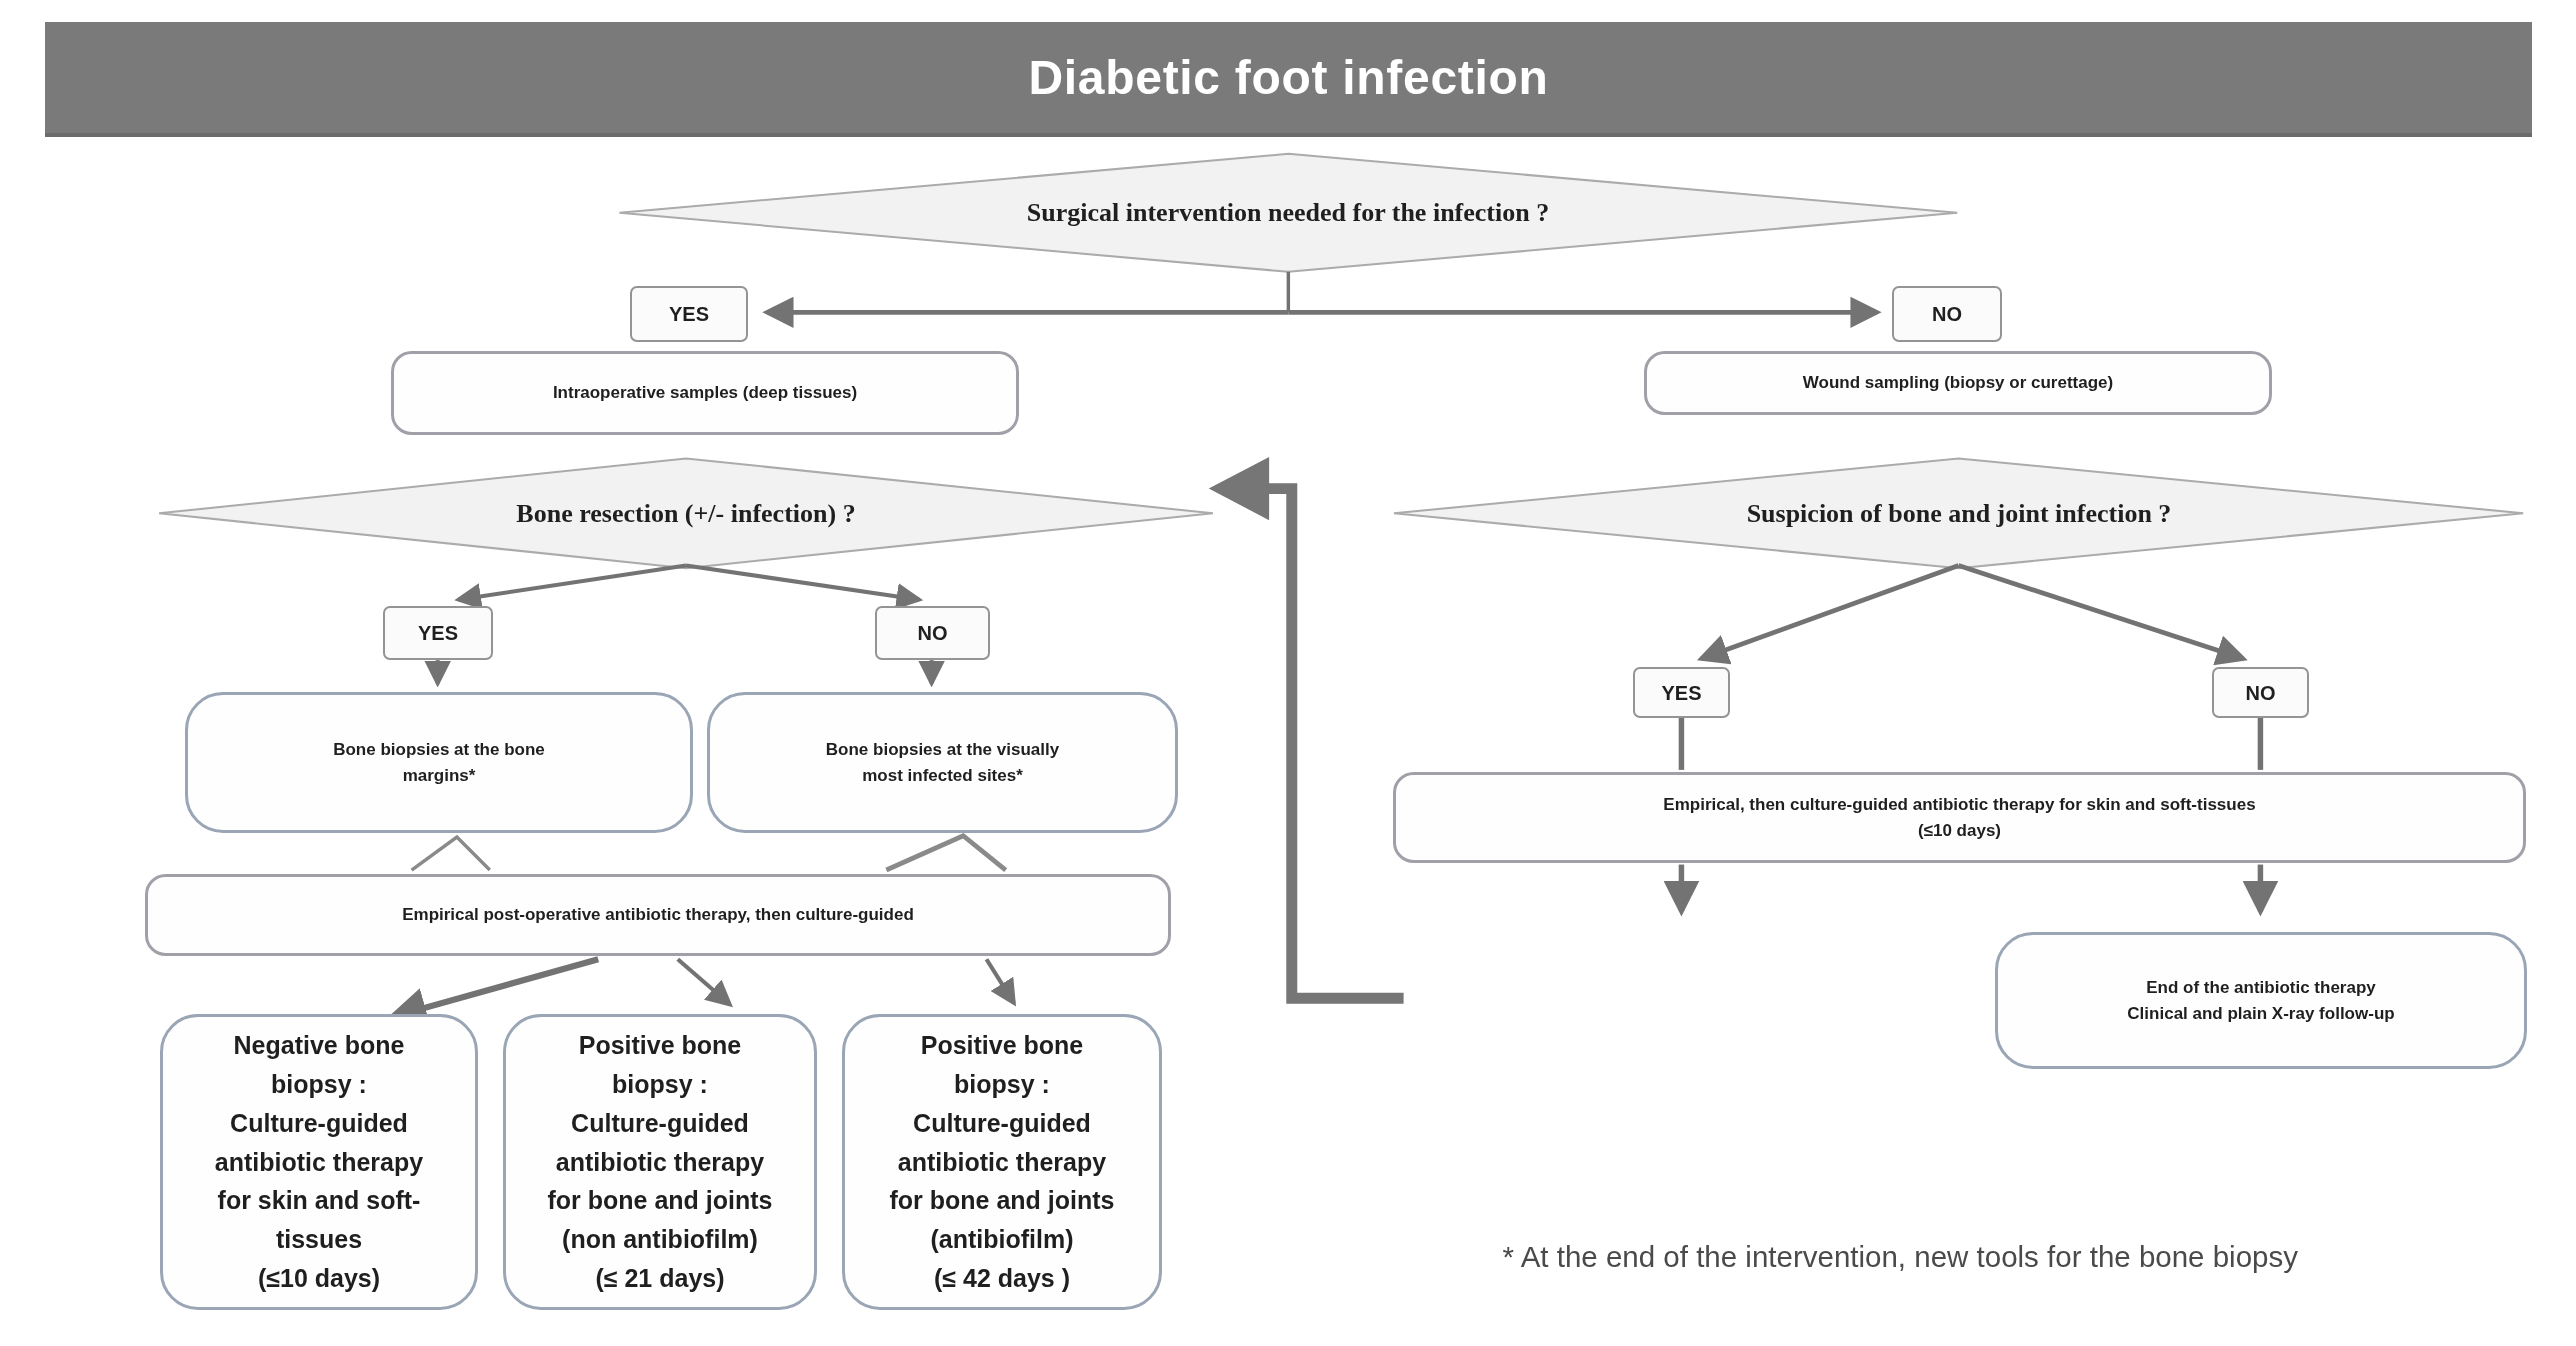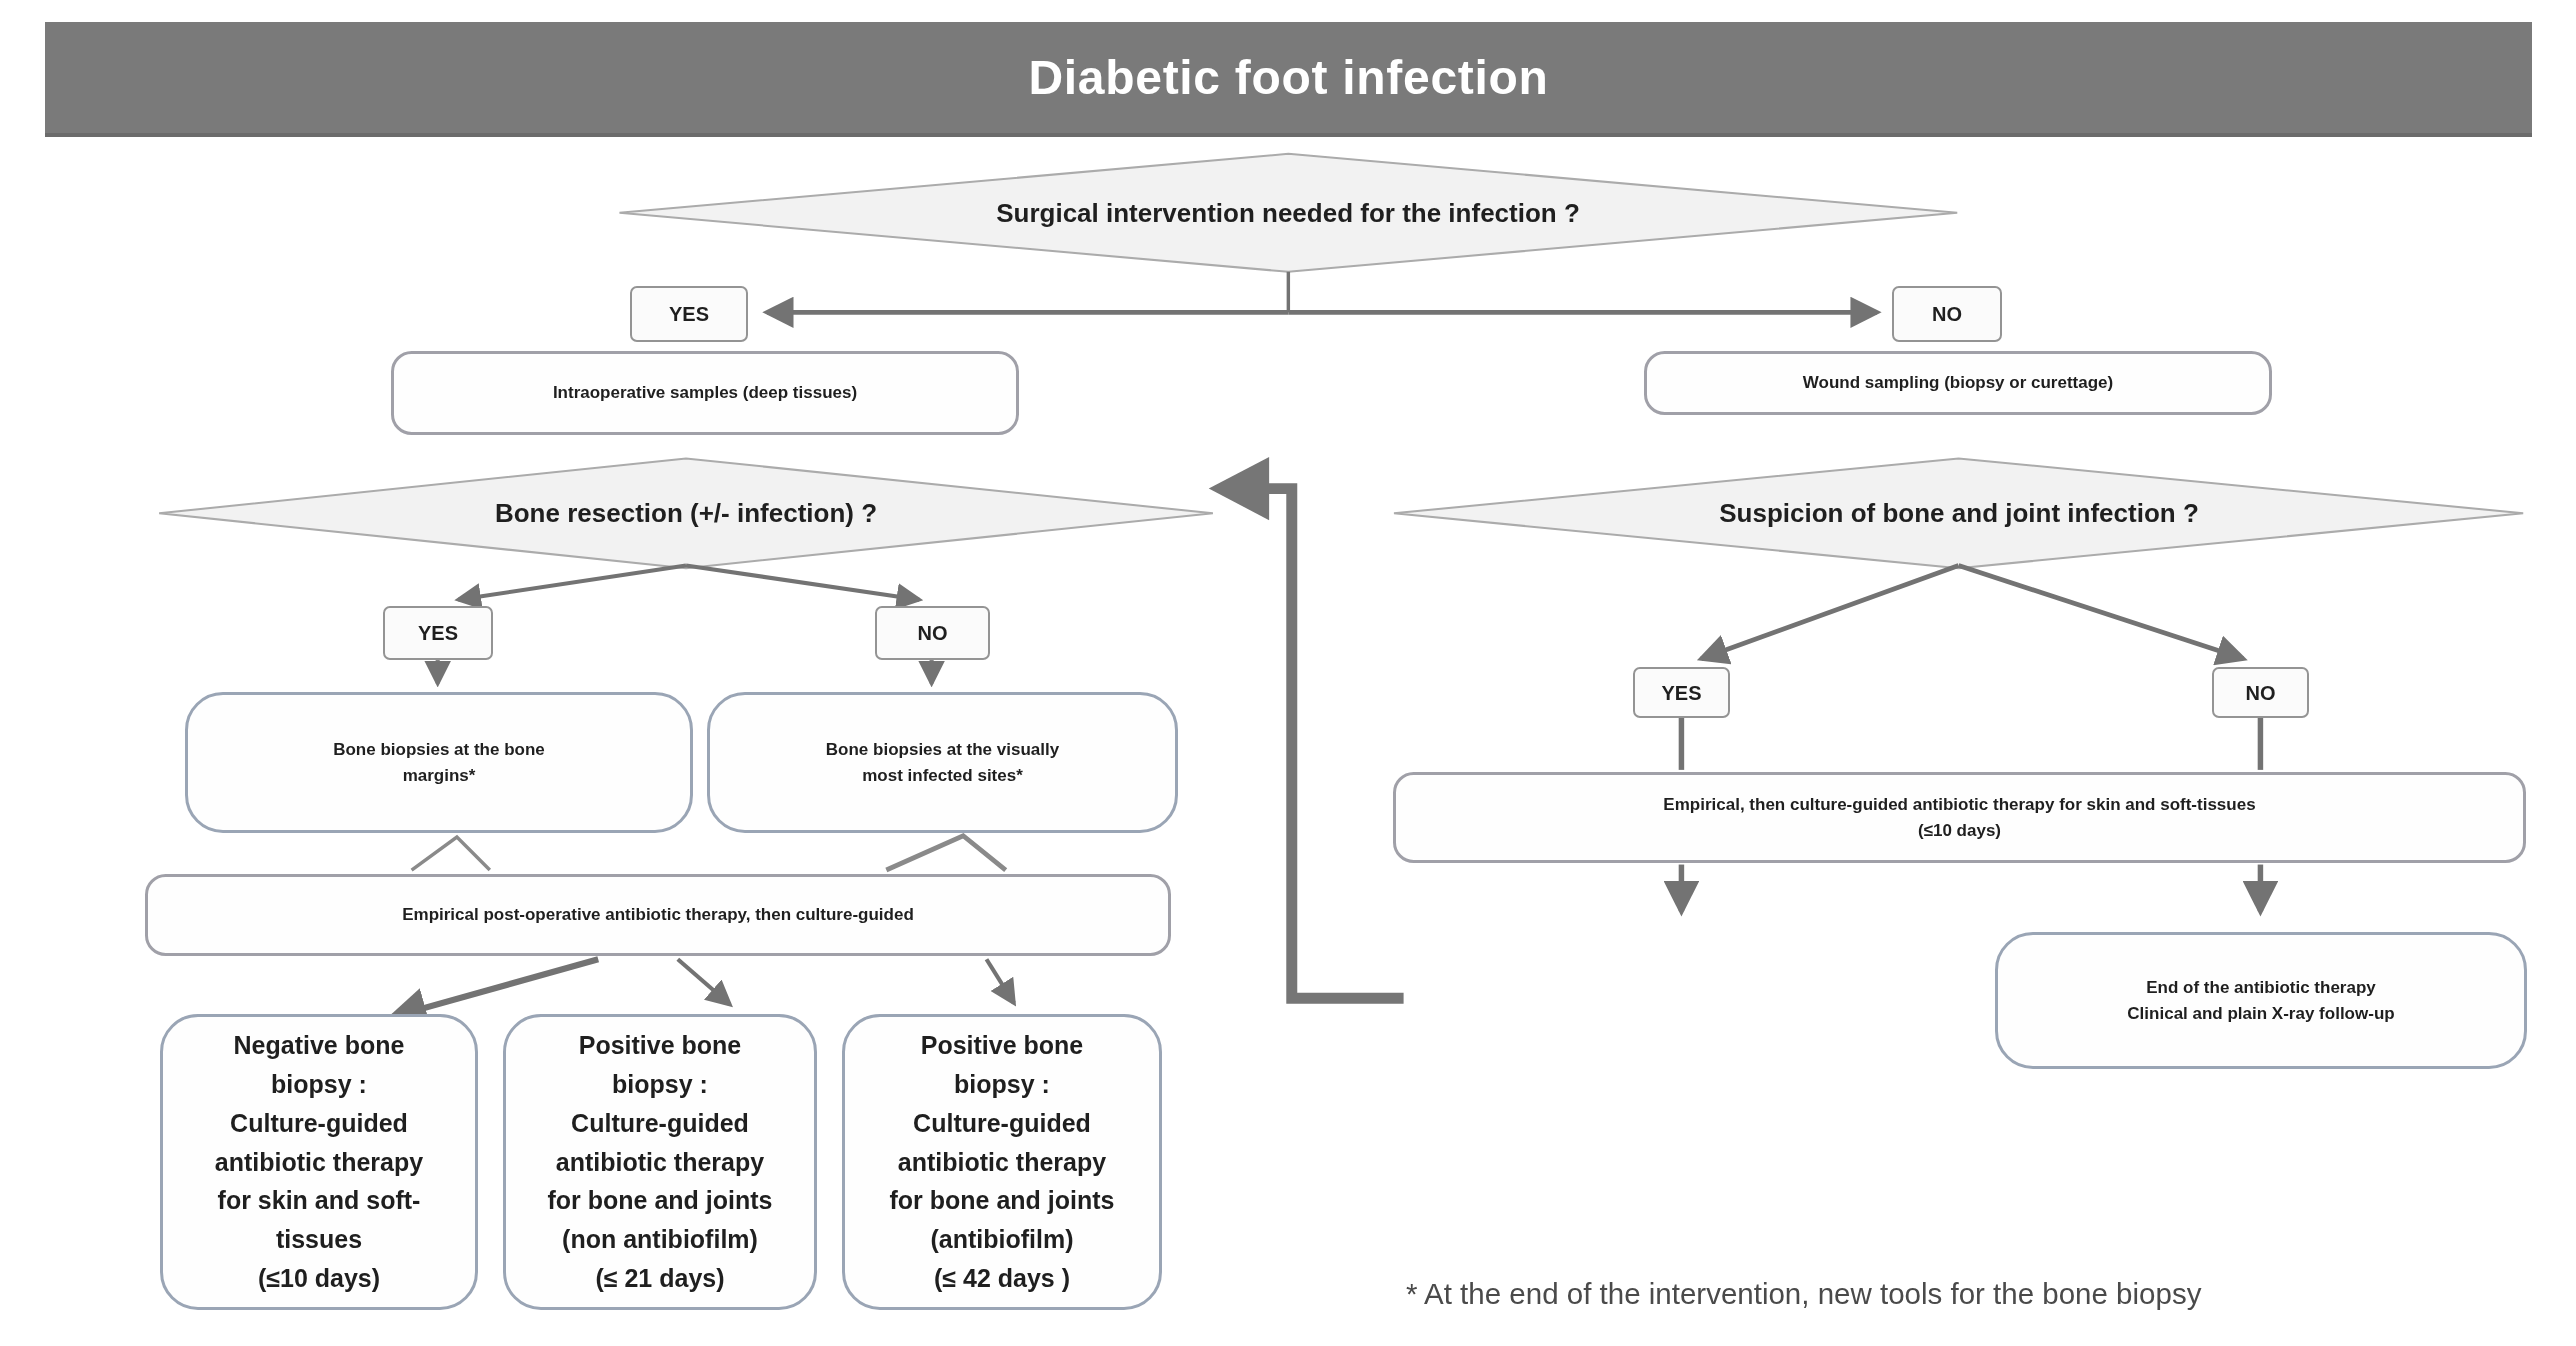--- a/index.html
+++ b/index.html
@@ -13,40 +13,40 @@
     background:var(--c-title-bar,#7a7a7a);
     border-bottom:4.8px solid #6b6b6b;
     display:flex;align-items:center;justify-content:center;
   }
   .titlebar span{
     color:var(--c-title-text,#ffffff);font-size:48px;font-weight:bold;letter-spacing:0.7px;
   }
   svg.wires{position:absolute;left:0;top:0;z-index:1;}
   .dlabel{
     position:absolute;z-index:2;display:flex;align-items:center;justify-content:center;
-    text-align:center;font-weight:bold;font-size:26px;color:#1f1f1f;
+    text-align:center;font-weight:bold;font-size:26px;color:#1f1f1f;font-family:Liberation Serif, serif;
   }
   .box{
     position:absolute;z-index:2;box-sizing:border-box;
     background:var(--c-box-fill,#fefefe);
     border:3.4px solid var(--c-box-border,#9aa5b5);
     display:flex;align-items:center;justify-content:center;
     text-align:center;font-weight:bold;font-size:17px;color:#1f1f1f;
     white-space:pre-line;line-height:1.5;padding:5.5px 13.7px;
   }
   .round-lg{border-radius:38px;}
   .round-md{border-radius:20.6px;}
   .yn{
     border:2.7px solid #949494;border-radius:6.9px;background:#fbfbfb;
     font-size:20px;padding:0;line-height:1;
   }
   .tall{line-height:1.55;font-size:25px;}
   .footnote{
     position:absolute;z-index:2;left:1406px;top:1240px;width:892px;
-    font-size:29.5px;font-weight:normal;color:var(--c-footnote,#4a4a4a);text-align:left;margin-top:37px;
+    font-size:29.5px;font-weight:normal;color:var(--c-footnote,#4a4a4a);text-align:right;
   }
 </style>
 </head>
 <body>
 
 <div class="canvas">
 
   <div class="titlebar">
     <span>Diabetic foot infection</span>
   </div>

